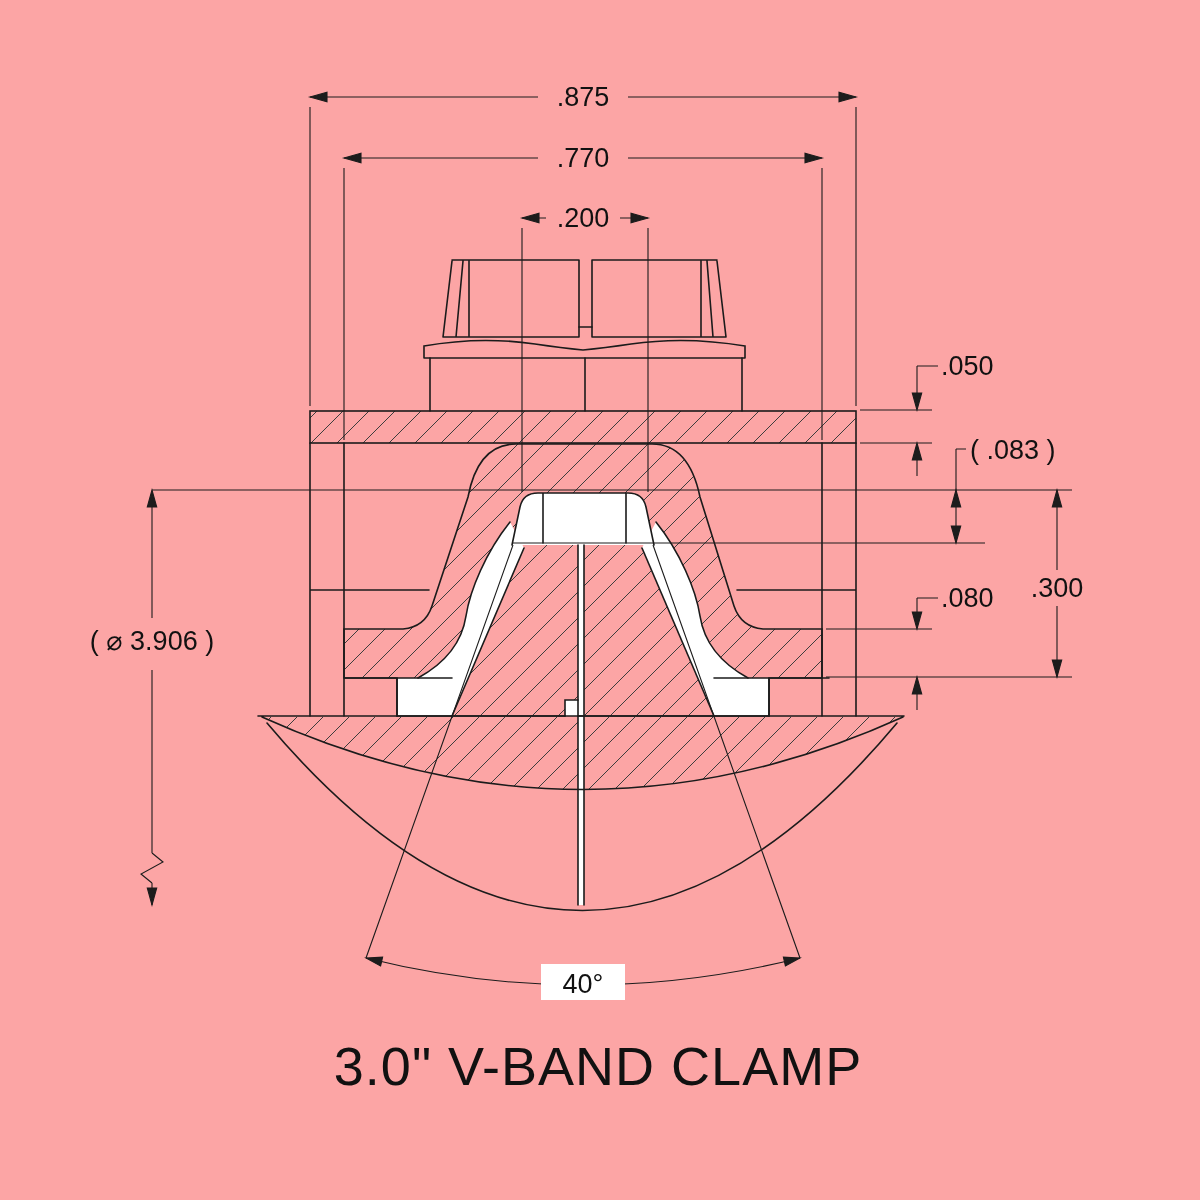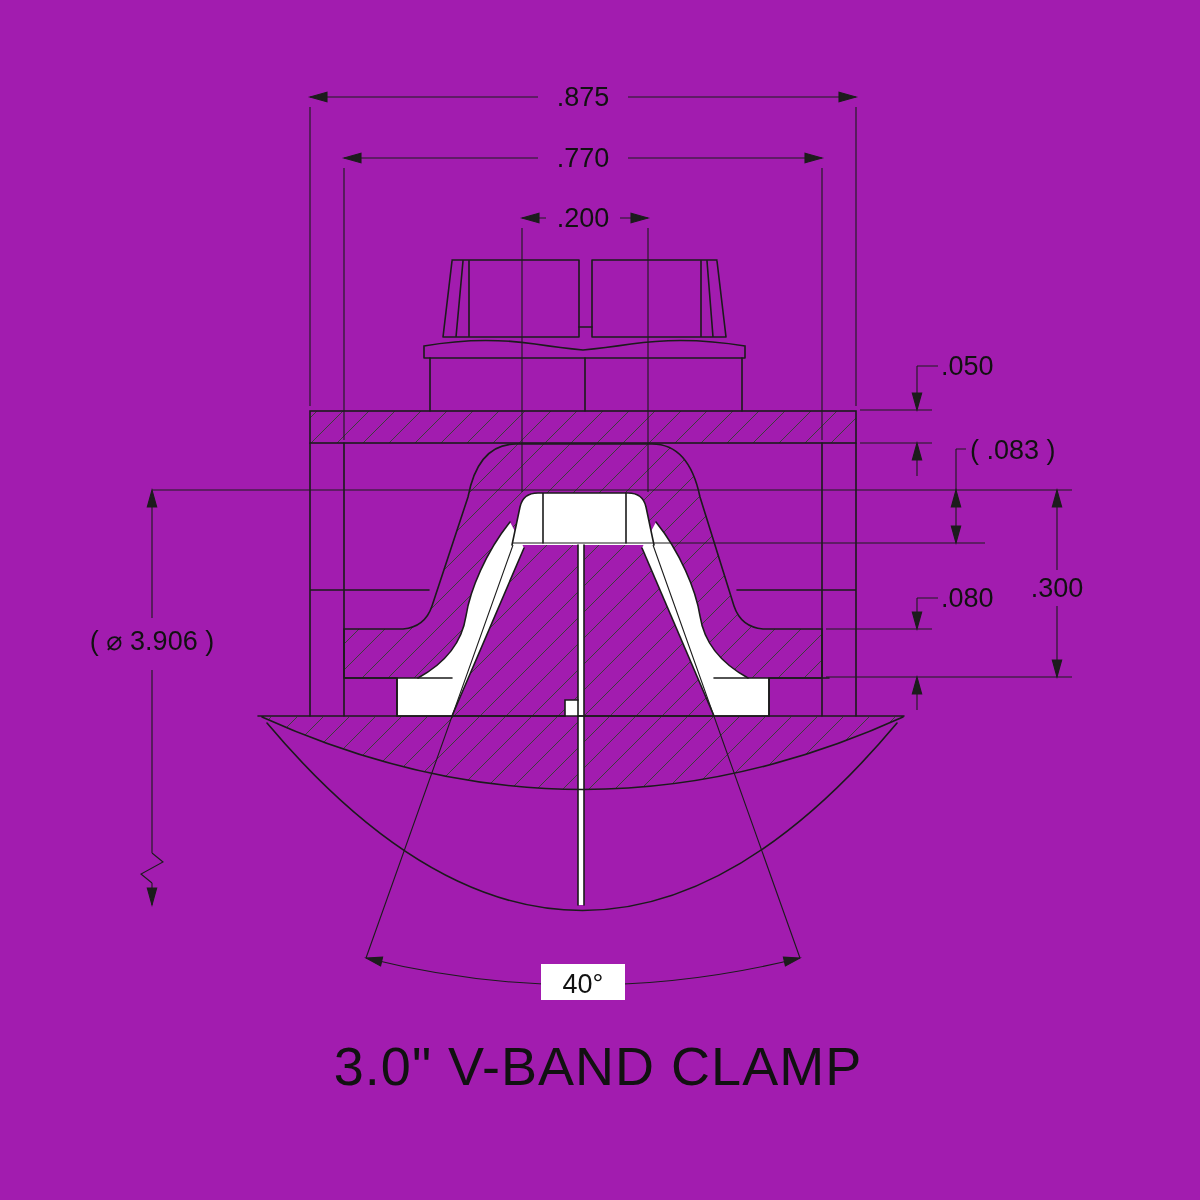--- a/index.html
+++ b/index.html
@@ -1,16 +1,16 @@
 <!DOCTYPE html>
 <html><head>
 <meta charset="utf-8">
 <style>
   html,body{margin:0;padding:0;background:#ffffff;}
-  .page{width:1200px;height:1200px;position:relative;background:#a21caf;overflow:hidden;
+  .page{width:1200px;height:1200px;position:relative;background:#fca5a5;overflow:hidden;
         font-family:"Liberation Sans", sans-serif;}
   svg text{font-family:"Liberation Sans", sans-serif;fill:#111;}
   .dim-text{font-size:27px;}
   .title-text{font-size:54px;letter-spacing:1px;}
 </style>
 </head>
 <body>
 
 <div class="page">
 <svg width="1200" height="1200" viewBox="0 0 1200 1200" xmlns="http://www.w3.org/2000/svg">

